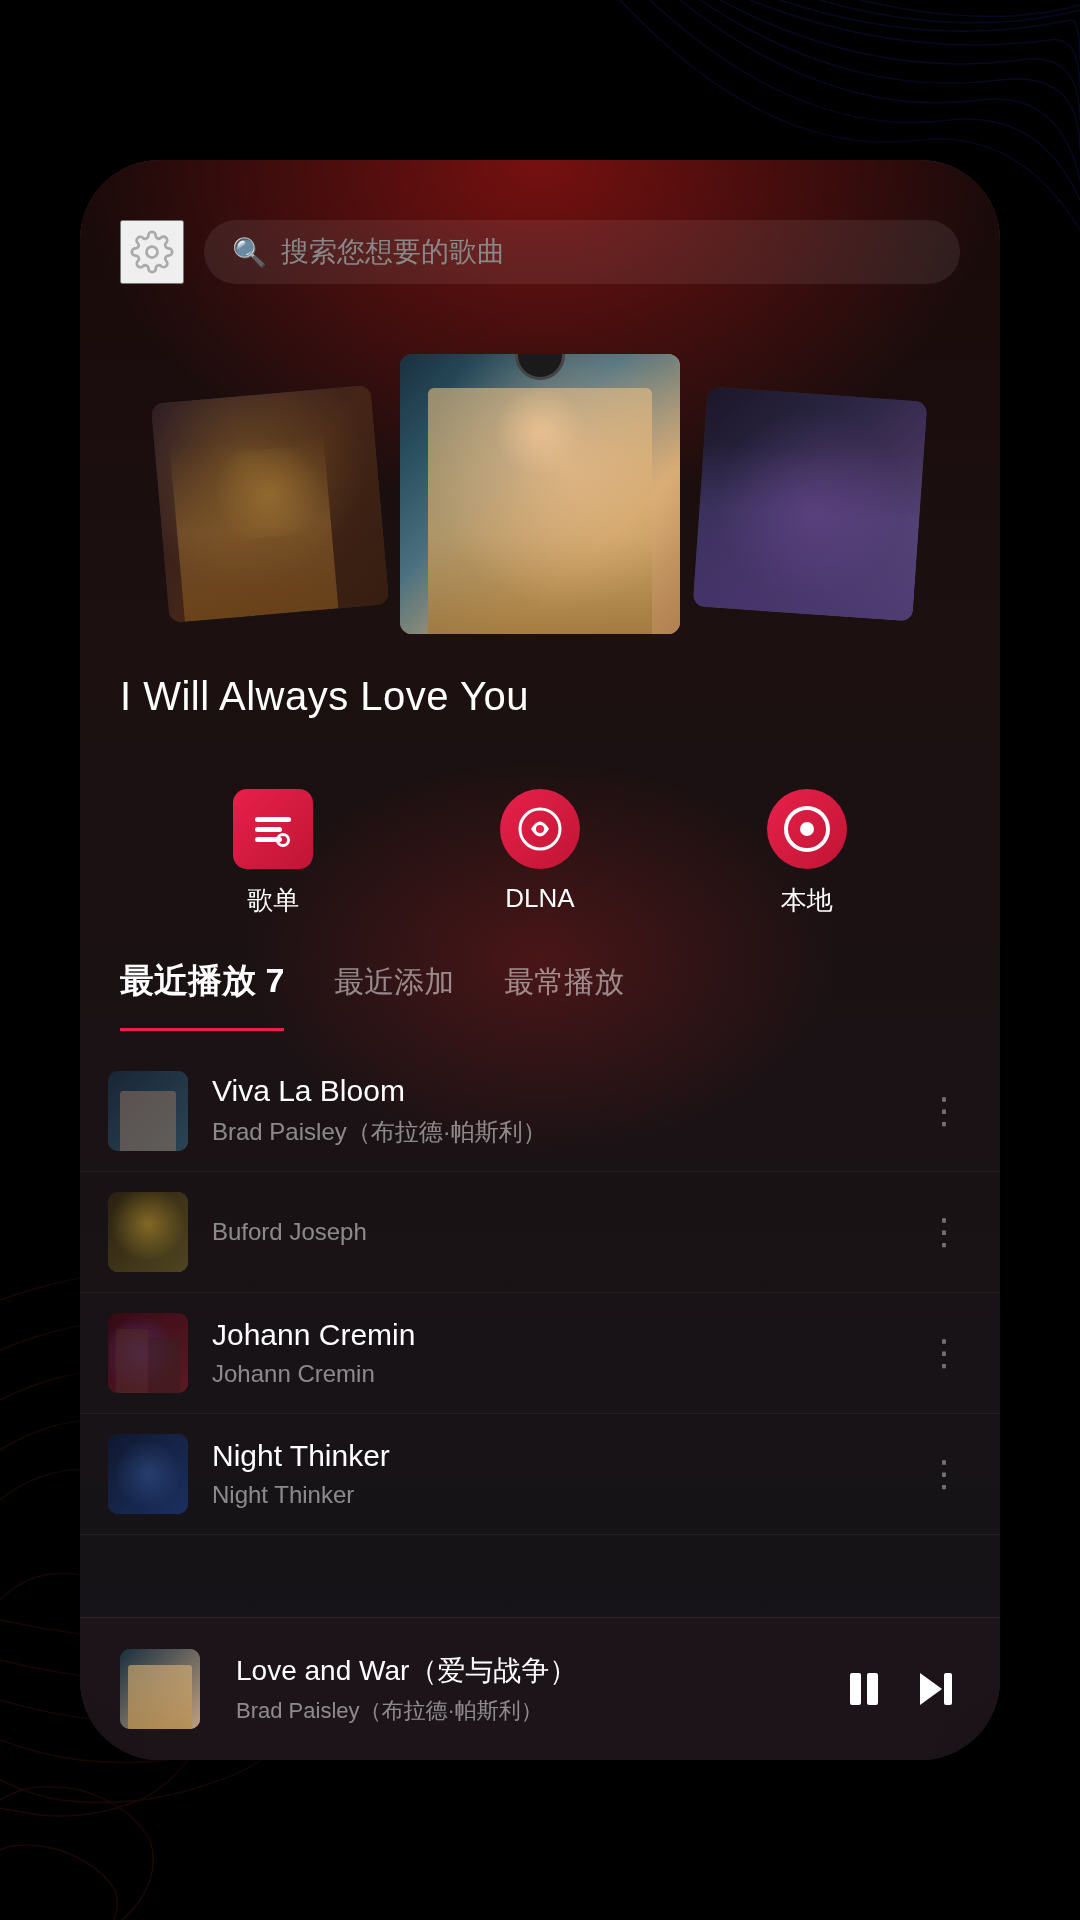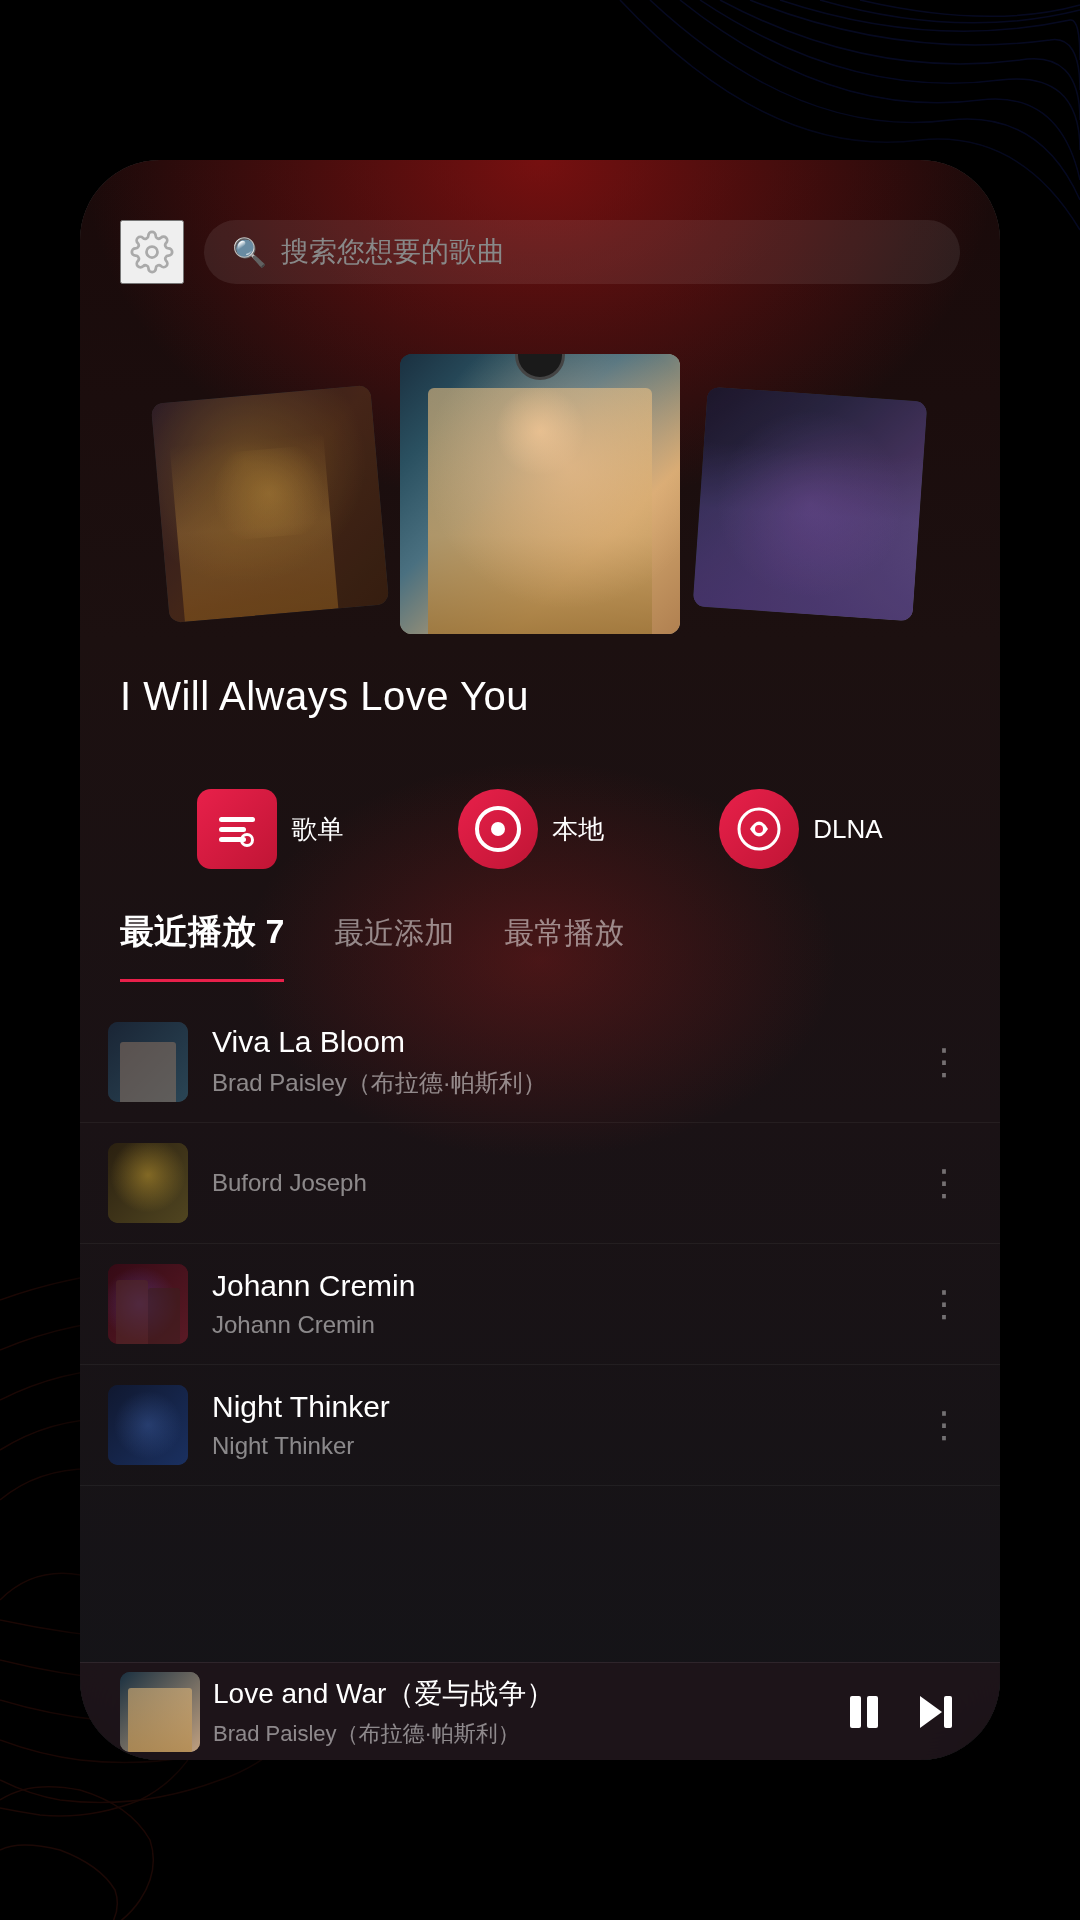--- a/index.html
+++ b/index.html
@@ -222,21 +222,21 @@
     .nav-icons {
       display: flex;
       justify-content: space-around;
       padding: 30px 60px 40px;
       position: relative;
       z-index: 5;
     }
 
     .nav-item {
       display: flex;
-      flex-direction: row;
+      flex-direction: column;
       align-items: center;
       gap: 14px;
     }
 
     .nav-icon-circle {
       width: 80px;
       height: 80px;
       background: linear-gradient(135deg, #e8204a, #c01535);
       border-radius: 50%;
       display: flex;
@@ -342,27 +342,27 @@
       align-items: center;
       justify-content: center;
     }
 
     
     .now-playing-bar {
       position: absolute;
       bottom: 0;
       left: 0;
       right: 0;
-      height: 98px;
+      height: 143px;
       background: rgba(30,20,25,0.95);
       backdrop-filter: blur(20px);
       display: flex;
       align-items: center;
       padding: 0 40px;
-      gap: 13px;
+      gap: 36px;
       z-index: 20;
       border-top: 1px solid rgba(255,255,255,0.08);
     }
 
     .bar-thumb {
       width: 80px;
       height: 80px;
       border-radius: 10px;
       background: linear-gradient(135deg, #1a3040, #c0a080);
       flex-shrink: 0;
@@ -492,36 +492,36 @@
             <div style="height:5px;background:#fff;border-radius:3px;width:75%;position:relative;">
               <div style="position:absolute;right:-8px;top:-4px;width:14px;height:14px;border:3px solid #fff;border-radius:50%;"></div>
             </div>
           </div>
         </div>
         <span class="nav-label">歌单</span>
       </div>
 
       <div class="nav-item">
         <div class="nav-icon-circle">
-          <div style="width:46px;height:46px;border-radius:50%;border:4px solid #fff;display:flex;align-items:center;justify-content:center;">
-            <div style="width:14px;height:14px;border-radius:50%;background:#fff;"></div>
-          </div>
-        </div>
-        <span class="nav-label">本地</span>
-      </div>
-
-      <div class="nav-item">
-        <div class="nav-icon-circle">
           <svg width="46" height="46" viewBox="0 0 46 46">
             <circle cx="23" cy="23" r="20" stroke="white" stroke-width="3" fill="none"></circle>
             <path d="M14 23 Q23 8 32 23 Q23 38 14 23Z" fill="white"></path>
             <circle cx="23" cy="23" r="4" fill="#e8204a"></circle>
           </svg>
         </div>
         <span class="nav-label">DLNA</span>
+      </div>
+
+      <div class="nav-item">
+        <div class="nav-icon-circle">
+          <div style="width:46px;height:46px;border-radius:50%;border:4px solid #fff;display:flex;align-items:center;justify-content:center;">
+            <div style="width:14px;height:14px;border-radius:50%;background:#fff;"></div>
+          </div>
+        </div>
+        <span class="nav-label">本地</span>
       </div>
     </div>
 
     <div class="tabs-section">
       <div class="tabs-row">
         <div class="tab-item active">最近播放 7</div>
         <div class="tab-item">最近添加</div>
         <div class="tab-item">最常播放</div>
       </div>
     </div>

